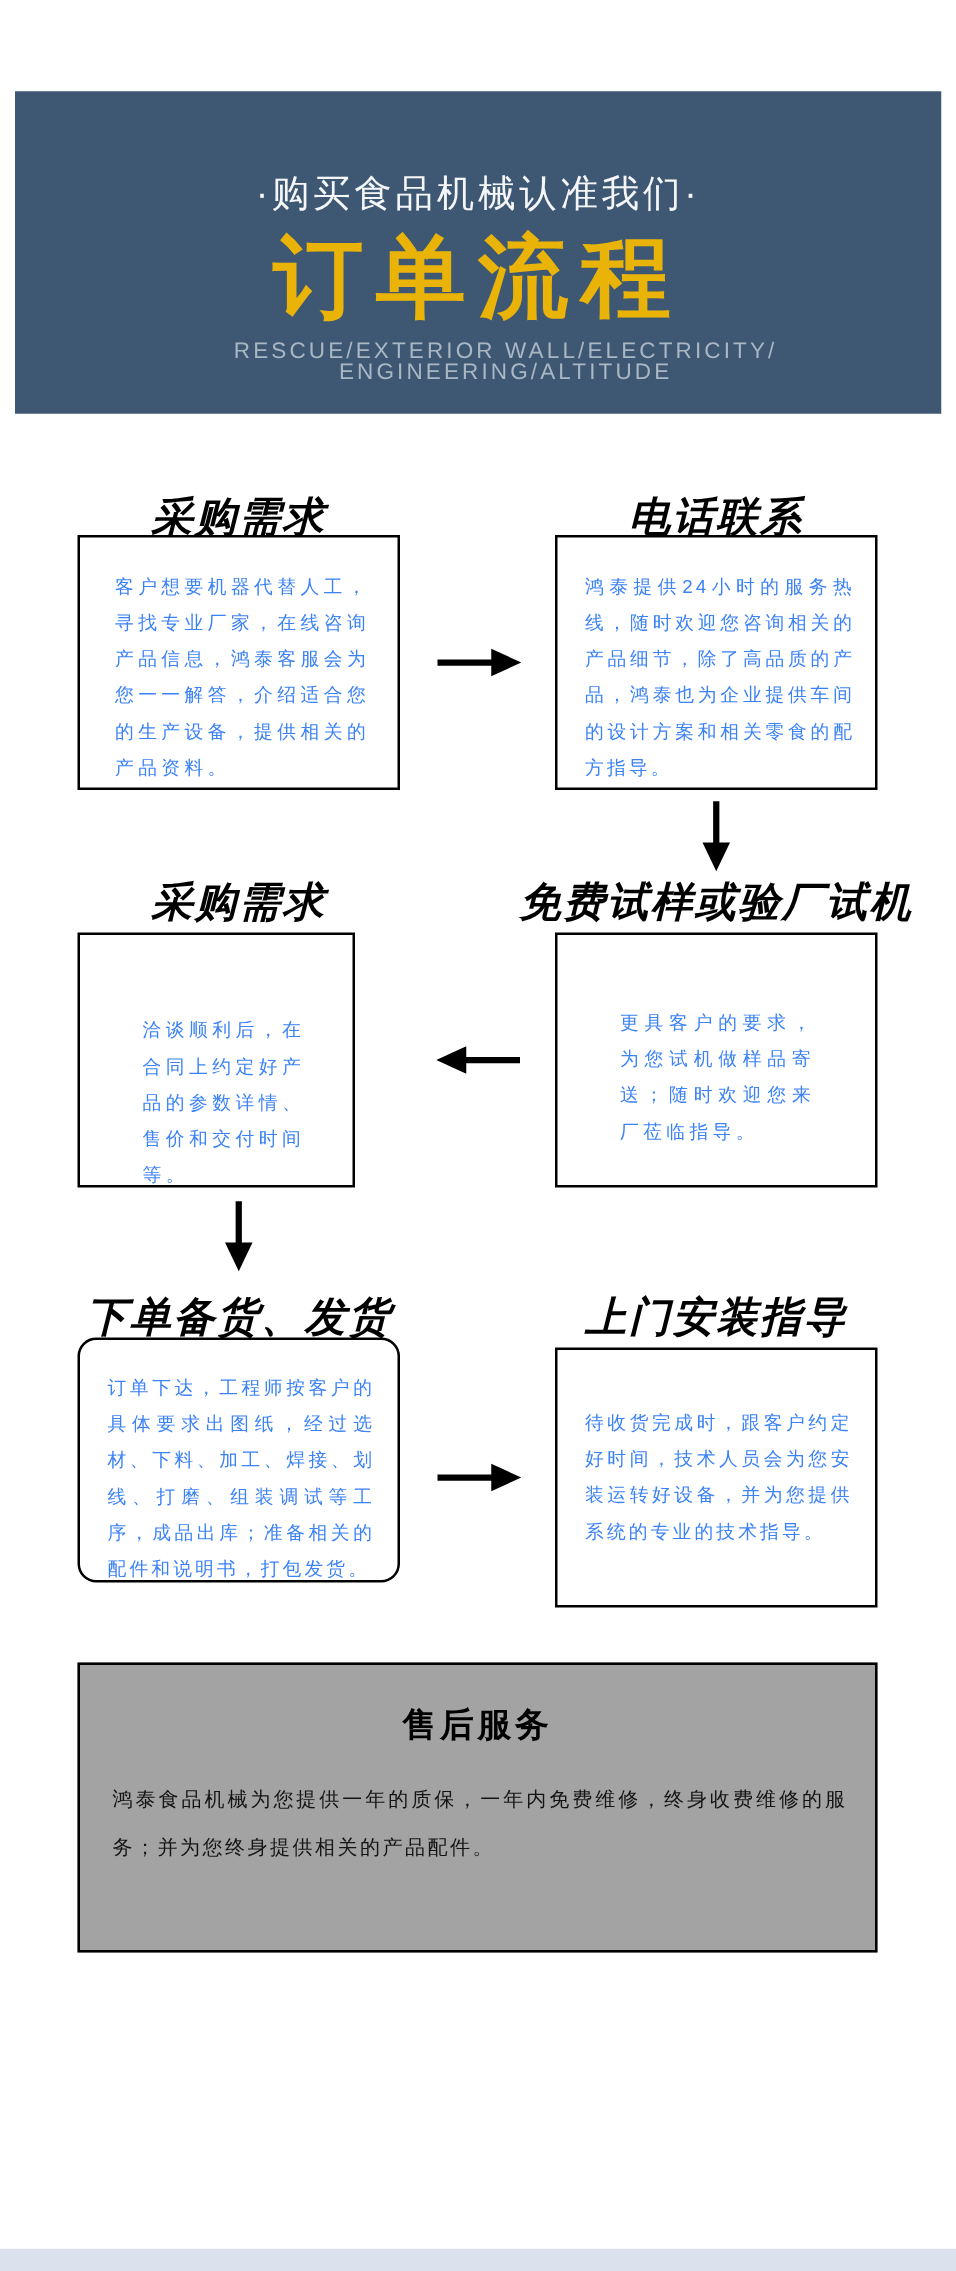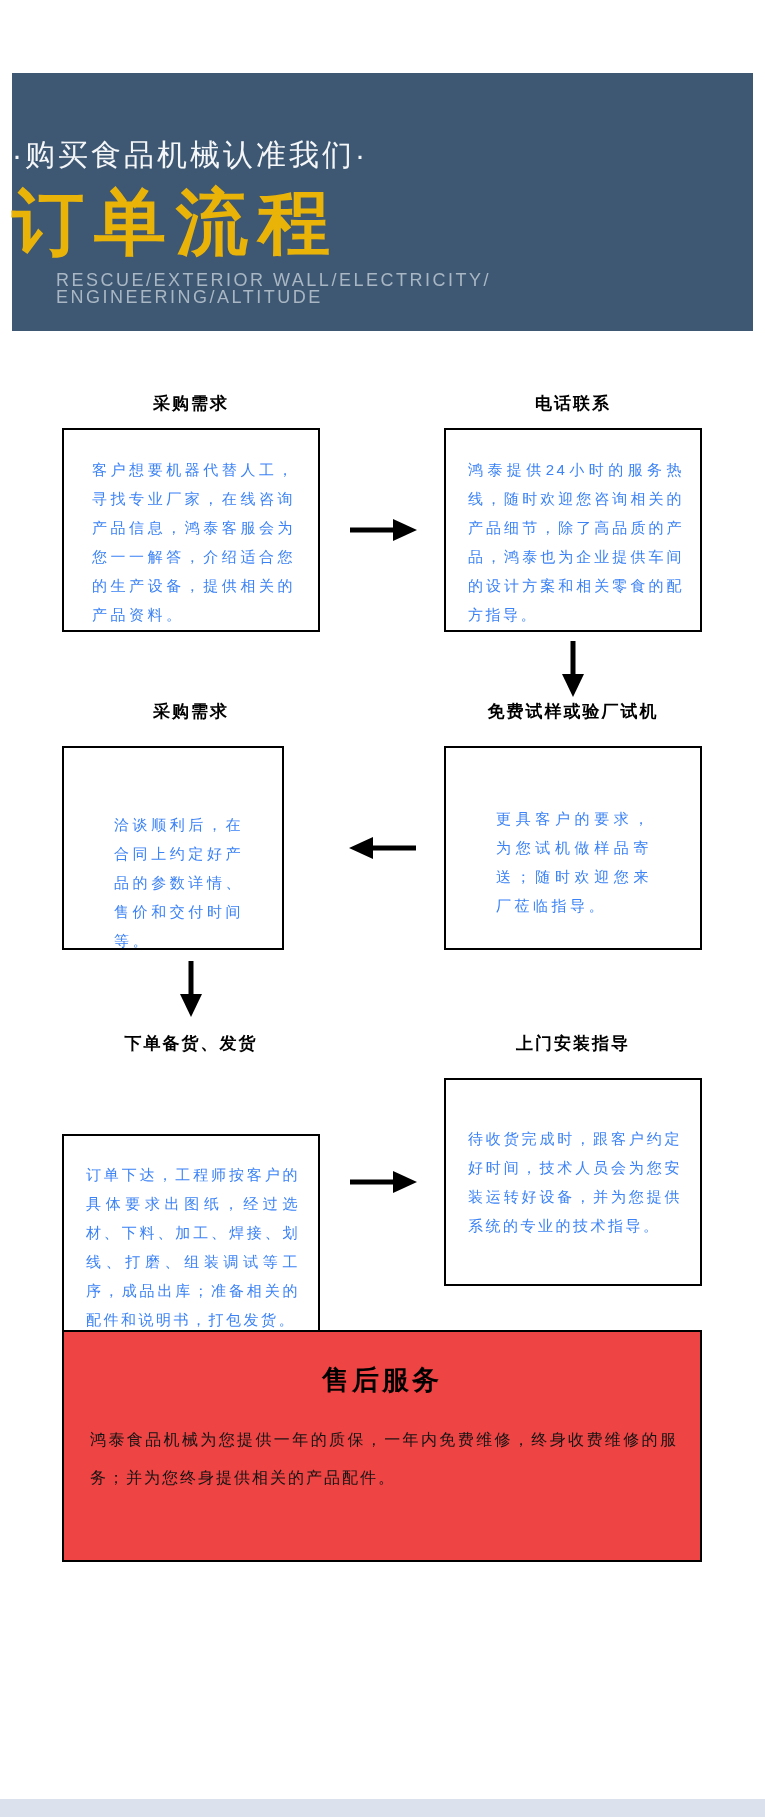--- a/index.html
+++ b/index.html
@@ -13,21 +13,21 @@
     font-family: "Liberation Sans", "DejaVu Sans", sans-serif;
     color: #000;
   }
 
   
   .header {
     position: absolute;
     left: 12px; top: 73px;
     width: 741px; height: 258px;
     background: #3e5873;
-    text-align: left;
+    text-align: center;
     box-sizing: border-box;
   }
   .tagline {
     margin-top: 62px;
     font-size: 30px;
     color: #f4f6f8;
     letter-spacing: 3px;
     font-weight: 500;
   }
   .big-title {
@@ -45,45 +45,46 @@
     letter-spacing: 2.5px;
     padding-left: 44px;
   }
   .sub.first { margin-top: 12px; }
 
   
   .step-title {
     position: absolute;
     width: 318px;
     text-align: center;
-    font-size: 17px;
+    font-size: 33px;
     font-weight: bold;
     letter-spacing: 2px;
     color: #000;
     white-space: nowrap;
+    font-style: italic;
   }
   .t1 { left: 32px;  top: 392px; }
   .t2 { left: 414px; top: 392px; }
   .t3 { left: 32px;  top: 700px; }
   .t4 { left: 414px; top: 700px; }
   .t5 { left: 32px;  top: 1032px; }
   .t6 { left: 414px; top: 1032px; }
 
   
   .step-box {
     position: absolute;
     border: 2px solid #000;
     background: #fff;
     box-sizing: border-box;
   }
   .b1 { left: 62px;  top: 428px;  width: 258px; height: 204px; }
   .b2 { left: 444px; top: 428px;  width: 258px; height: 204px; }
   .b3 { left: 62px;  top: 746px;  width: 222px; height: 204px; }
   .b4 { left: 444px; top: 746px;  width: 258px; height: 204px; }
-  .b5 { left: 62px;  top: 1134px; width: 258px; height: 244px; }
+  .b5 { left: 62px;  top: 1070px; width: 258px; height: 196px; border-radius: 15px; }
   .b6 { left: 444px; top: 1078px; width: 258px; height: 208px; }
 
   .step-text {
     margin: 0;
     font-size: 15px;
     line-height: 29px;
     color: #3b82f6;
     text-align: justify;
     text-align-last: left;
   }
@@ -101,21 +102,21 @@
   .a3 { left: 349px; top: 835px; }
   .a4 { left: 178px; top: 960px; }
   .a5 { left: 349px; top: 1169px; }
 
   
   .after-box {
     position: absolute;
     left: 62px; top: 1330px;
     width: 640px; height: 232px;
     border: 2px solid #000;
-    background: #ef4444;
+    background: #a3a3a3;
     box-sizing: border-box;
   }
   .after-title {
     margin-top: 30px;
     text-align: center;
     font-size: 27px;
     font-weight: bold;
     letter-spacing: 3px;
   }
   .after-text {

